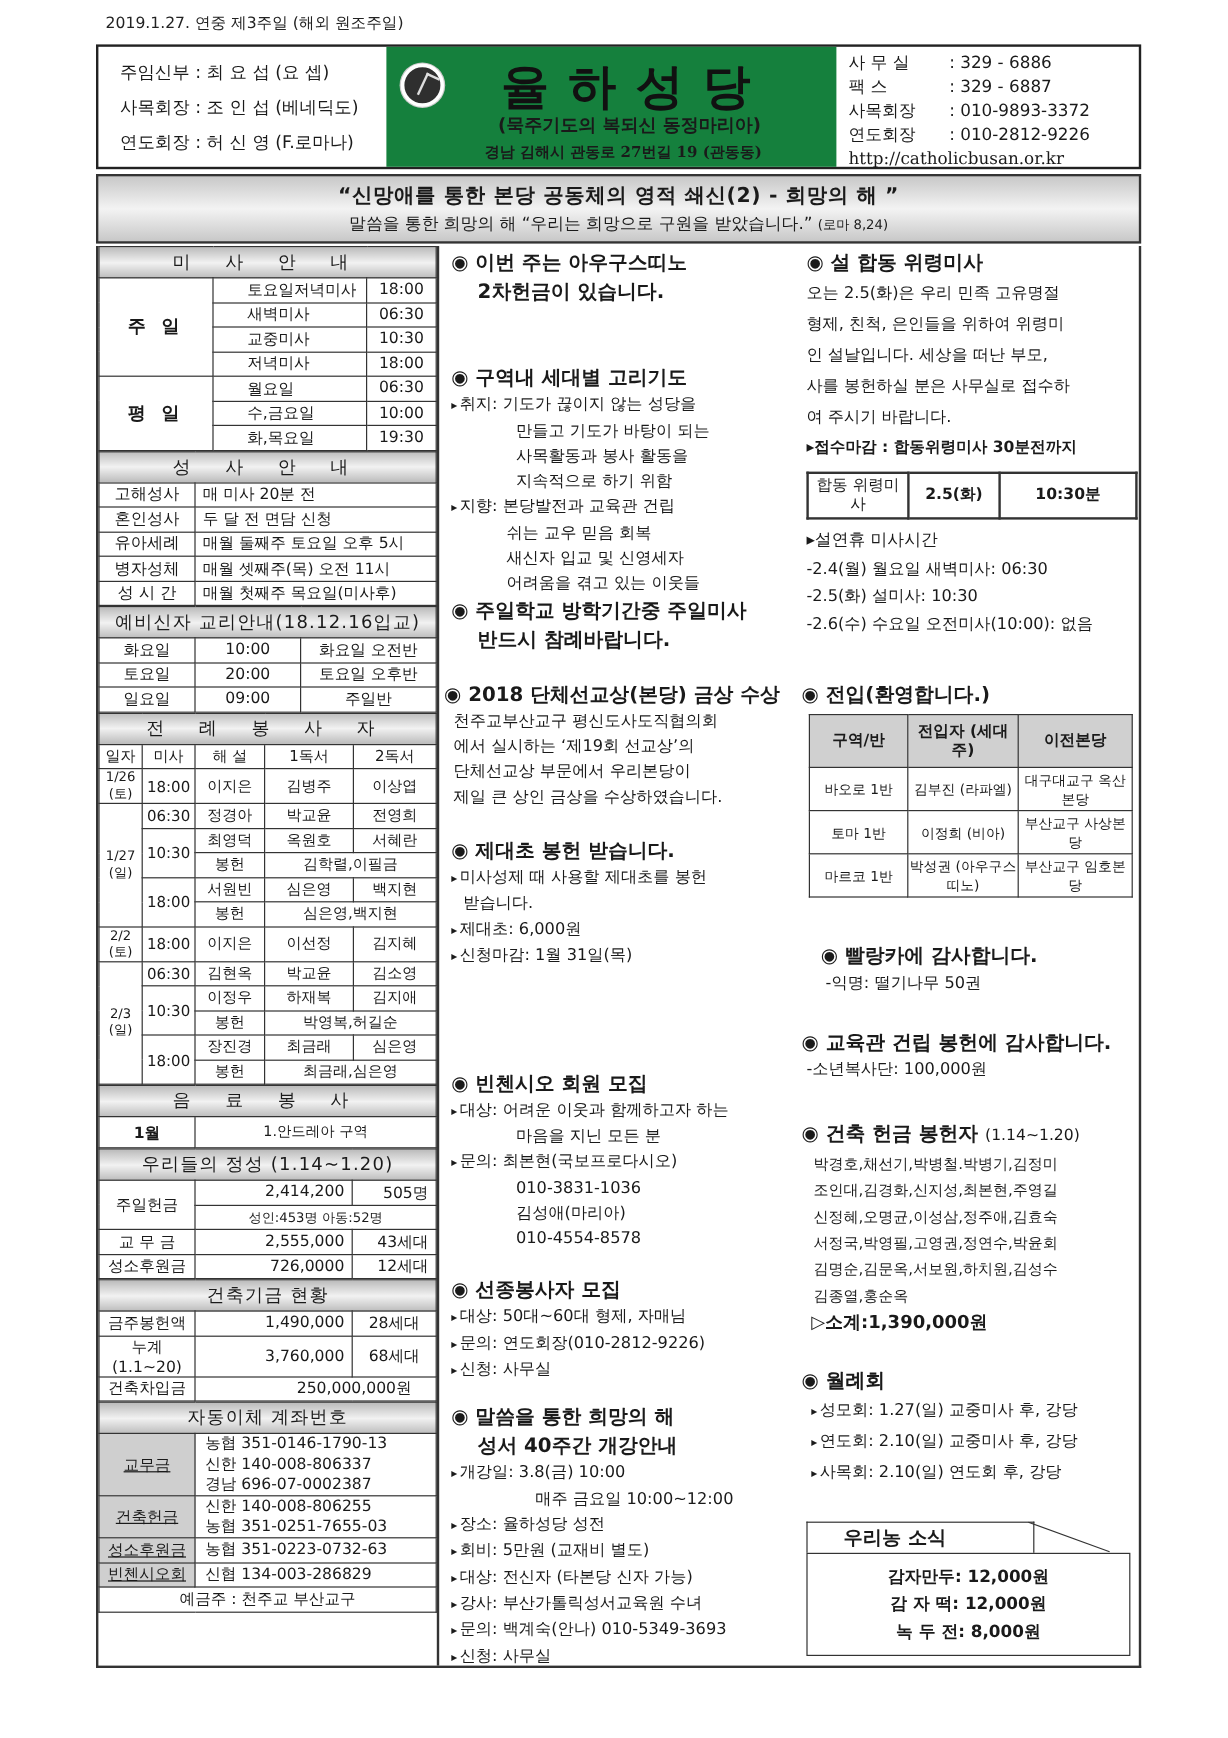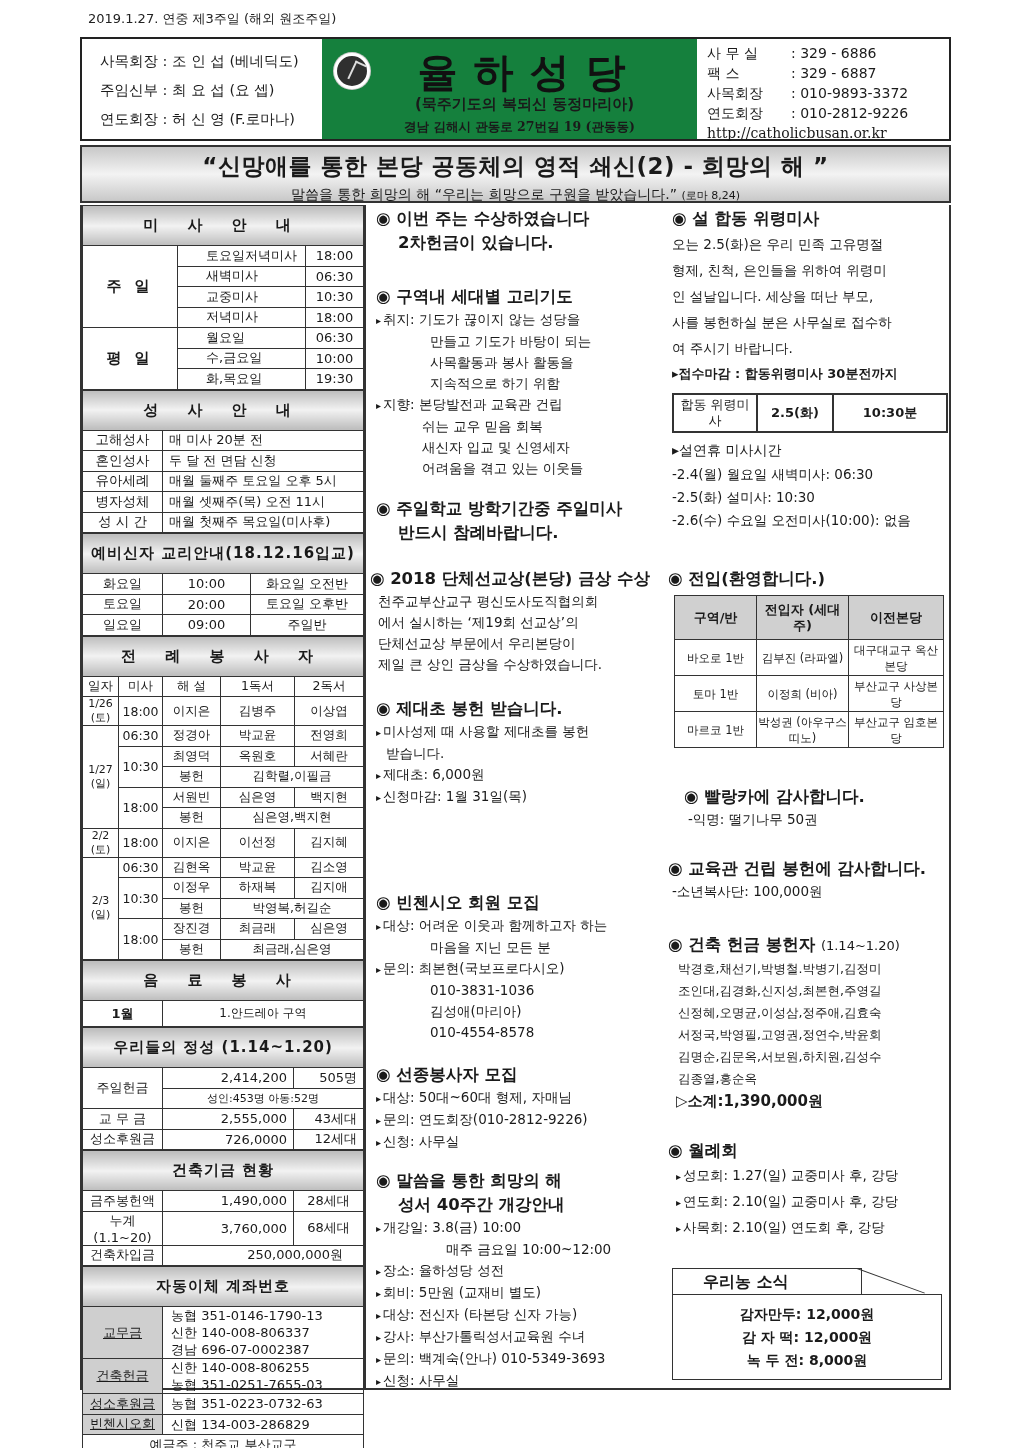--- a/index.html
+++ b/index.html
@@ -17,33 +17,33 @@
   .church-name { position: absolute; left: 0; right: 0; top: 6px; text-align: center; font-size: 40px; font-weight: bold; letter-spacing: 16px; padding-left: 40px; color: #111; }
   .church-sub { position: absolute; left: 0; right: 0; top: 56px; text-align: center; font-size: 15px; font-weight: bold; padding-left: 30px; }
   .church-addr { position: absolute; left: 0; right: 0; top: 80px; text-align: center; font-size: 12.5px; font-weight: bold; padding-left: 20px; font-family: "DejaVu Serif", serif; }
   .hdr-right { flex: 1; padding: 4px 0 0 10px; font-size: 14px; line-height: 20px; }
   .hdr-right .row { display: flex; }
   .hdr-right .lbl { width: 84px; }
   .hdr-right .url { font-family: "DejaVu Serif", serif; font-size: 14px; }
 
   
   .banner { position: absolute; left: 80px; top: 145px; width: 871px; height: 58px; border: 2px solid #333; background: linear-gradient(#c8c8c8, #f3f3f3 50%, #c8c8c8); text-align: center; }
-  .banner-title { font-size: 23px; font-weight: bold; margin-top: 4px; letter-spacing: 0.5px; }
+  .banner-title { font-size: 17px; font-weight: bold; margin-top: 4px; letter-spacing: 0.5px; }
   .banner-sub { font-size: 14px; margin-top: 4px; }
   .banner-sub small { font-size: 11px; }
 
   
   .main { position: absolute; left: 80px; top: 205px; width: 871px; height: 1185px; border: 2px solid #333; border-top: none; }
   .col-left { position: absolute; left: 0; top: 0; width: 284px; height: 100%; border-right: 2px solid #333; }
   .col-mid { position: absolute; left: 286px; top: 0; width: 296px; height: 100%; padding-left: 8px; }
   .col-right { position: absolute; left: 584px; top: 0; width: 285px; height: 100%; padding-left: 6px; }
 
   table { border-collapse: collapse; width: 100%; font-size: 13px; }
   td, th { border: 1px solid #333; text-align: center; font-weight: normal; padding: 0; height: 20.5px; }
-  .sec-head { height: 40px; background: linear-gradient(#bdbdbd, #f2f2f2 50%, #bdbdbd); font-weight: bold; font-size: 15px; letter-spacing: 12px; border: 1px solid #333; }
+  .sec-head { height: 26px; background: linear-gradient(#bdbdbd, #f2f2f2 50%, #bdbdbd); font-weight: normal; font-size: 15px; letter-spacing: 12px; border: 1px solid #333; }
   .sec-head.tight { letter-spacing: 1px; font-size: 15px; }
   .lbl-cell { font-size: 13.5px; }
   .gray { background: #cfcfcf; text-decoration: underline; }
   .l { text-align: left; padding-left: 6px; }
   .r { text-align: right; padding-right: 6px; }
   .small { font-size: 11px; }
   .acct { text-align: left; padding-left: 8px; line-height: 17px; font-size: 13px; }
 
   
   .art { position: absolute; font-size: 13.5px; line-height: 21px; }
@@ -62,22 +62,22 @@
   .farm-tab::after { content: ""; position: absolute; right: -68px; top: -1px; width: 72px; height: 1px; background: #333; transform-origin: left; transform: rotate(20deg); }
   .farm-box { position: absolute; left: 0; top: 26px; width: 270px; height: 86px; border: 1px solid #333; text-align: center; font-size: 14px; line-height: 23px; padding-top: 8px; font-weight: bold; }
 </style>
 </head>
 <body>
 
 <div class="date-line">2019.1.27. 연중 제3주일 (해외 원조주일)</div>
 
 <div class="header">
   <div class="hdr-left">
+    <div><span>주임신부</span> : <span>최 요 섭 (요    셉)</span></div>
     <div><span>사목회장</span> : <span>조 인 섭 (베네딕도)</span></div>
-    <div><span>주임신부</span> : <span>최 요 섭 (요    셉)</span></div>
     <div><span>연도회장</span> : <span>허 신 영 (F.로마나)</span></div>
   </div>
   <div class="hdr-center">
     <div class="logo"></div>
     <div class="church-name">율하성당</div>
     <div class="church-sub">(묵주기도의 복되신 동정마리아)</div>
     <div class="church-addr">경남 김해시 관동로 27번길 19 (관동동)</div>
   </div>
   <div class="hdr-right">
     <div class="row">
@@ -370,25 +370,25 @@
           </tr>
       <tr>
             <td colspan="2">예금주 : 천주교 부산교구</td>
           </tr>
     </tbody>
       </table>
   </div>
 
   <div class="col-mid">
     <div class="art" style="top:2px;left:8px">
-      <h3>◉ 이번 주는 수상하였습니다</h3>
+      <h3>◉ 이번 주는 아우구스띠노</h3>
         <h3 style="padding-left:22px">2차헌금이 있습니다.</h3>
     </div>
 
-    <div class="art" style="top:80px;left:8px">
+    <div class="art" style="top:98px;left:8px">
       <h3>◉ 구역내 세대별 고리기도</h3>
       <div><span class="bullet">취지: </span><span>기도가 끊이지 않는 성당을</span></div>
       <div class="indent">만들고 기도가 바탕이 되는</div>
       <div class="indent">사목활동과 봉사 활동을</div>
       <div class="indent">지속적으로 하기 위함</div>
       <div><span class="bullet">지향: </span><span>본당발전과 교육관 건립</span></div>
       <div style="padding-left:46px">쉬는 교우 믿음 회복</div>
       <div style="padding-left:46px">새신자 입교 및 신영세자</div>
       <div style="padding-left:46px">어려움을 겪고 있는 이웃들</div>
     </div>

